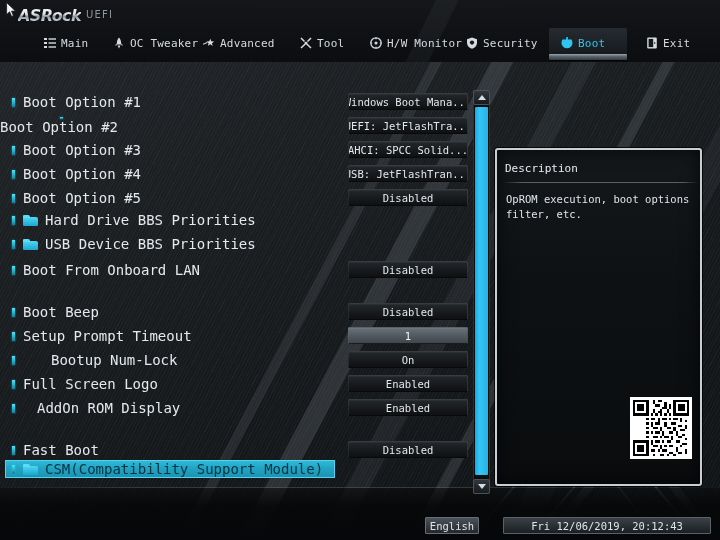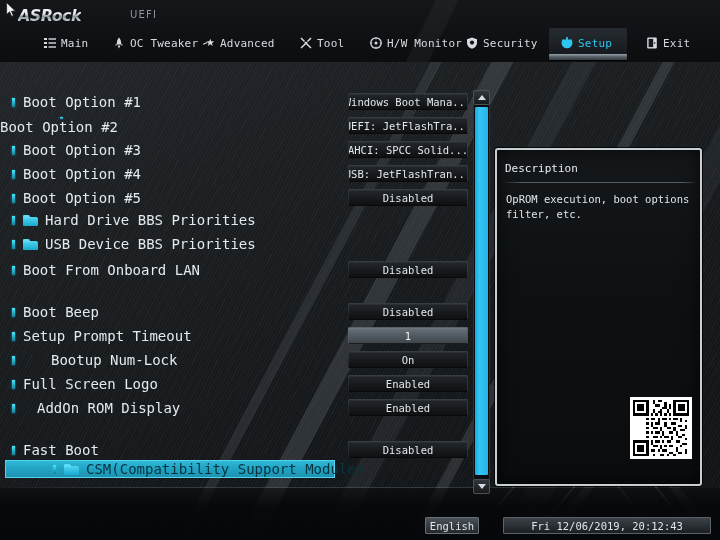--- a/index.html
+++ b/index.html
@@ -46,21 +46,21 @@
   .logo { position:absolute; left:18px; top:6px; height:18px;
     display:flex; align-items:center; gap:5px; }
   .logo-as {
     font-family:"DejaVu Sans","Liberation Sans",sans-serif;
     font-weight:bold; font-style:italic; font-size:16px; letter-spacing:-0.6px;
     background:linear-gradient(180deg,#ffffff 0%,#dfe4e8 42%,#8e979e 55%,#e9edf0 88%);
     -webkit-background-clip:text; background-clip:text; color:transparent;
   }
   .logo-uefi {
     font-family:"DejaVu Sans","Liberation Sans",sans-serif;
-    font-size:10px; color:#8d979e; letter-spacing:1.2px; padding-bottom:1px;margin-left:44px;
+    font-size:10px; color:#8d979e; letter-spacing:1.2px; padding-bottom:1px;
   }
 
   .menubar { position:absolute; left:0; top:30px; width:720px; height:32px; }
   .tab {
     position:absolute; top:0; height:26px;
     display:flex; align-items:center; gap:5px;
     font-size:11px; color:#d5dbe0; letter-spacing:.2px;
     white-space:nowrap; cursor:default;
   }
   .tab .ic { width:12px; height:12px; display:block; }
@@ -269,21 +269,21 @@
           <circle cx="6" cy="5.6" r="2.1" fill="#15181b"></circle>
         </svg>
         <span>Security</span>
       </div>
 
       <div class="tab active" style="left:561px;">
         <svg class="ic" viewBox="0 0 12 12">
           <path d="M6 0.8 L6 5.6" stroke="#2ec5f0" stroke-width="1.8" stroke-linecap="round" fill="none"></path>
           <path d="M2.6 2.6 A4.7 4.7 0 1 0 9.4 2.6" stroke="#2ec5f0" stroke-width="1.6" fill="none"></path>
         </svg>
-        <span>Setup</span>
+        <span>Boot</span>
       </div>
       <div class="tab-underline" style="left:549px; width:78px;"></div>
 
       <div class="tab" style="left:646px;">
         <svg class="ic" viewBox="0 0 12 12">
           <rect x="1.2" y="0.6" width="9.6" height="10.8" rx="1" fill="#d5dbe0"></rect>
           <rect x="2.6" y="1.9" width="4.6" height="8.2" fill="#15181b"></rect>
           <circle cx="8.7" cy="6" r="0.8" fill="#15181b"></circle>
         </svg>
         <span>Exit</span>
@@ -357,21 +357,21 @@
     <span class="bullet"></span>
     <span class="indent">AddOn ROM Display</span>
   </div>
 
   <div class="opt-label" style="top:441px;">
     <span class="bullet"></span>
     <span>Fast Boot</span>
   </div>
 
   <div class="row-hl" style="top:460px;"></div>
-  <div class="opt-label" style="top:460px;padding-left:41px;">
+  <div class="opt-label" style="top:460px;">
     <span class="bullet"></span>
     <span class="folder"></span>
     <span class="row-hl-text">CSM(Compatibility Support Module)</span>
   </div>
 
   <div class="valbox" style="top:93px;">
     <span>Windows Boot Mana...</span>
     </div>
   <div class="valbox" style="top:117px;">
     <span>UEFI: JetFlashTra...</span>

